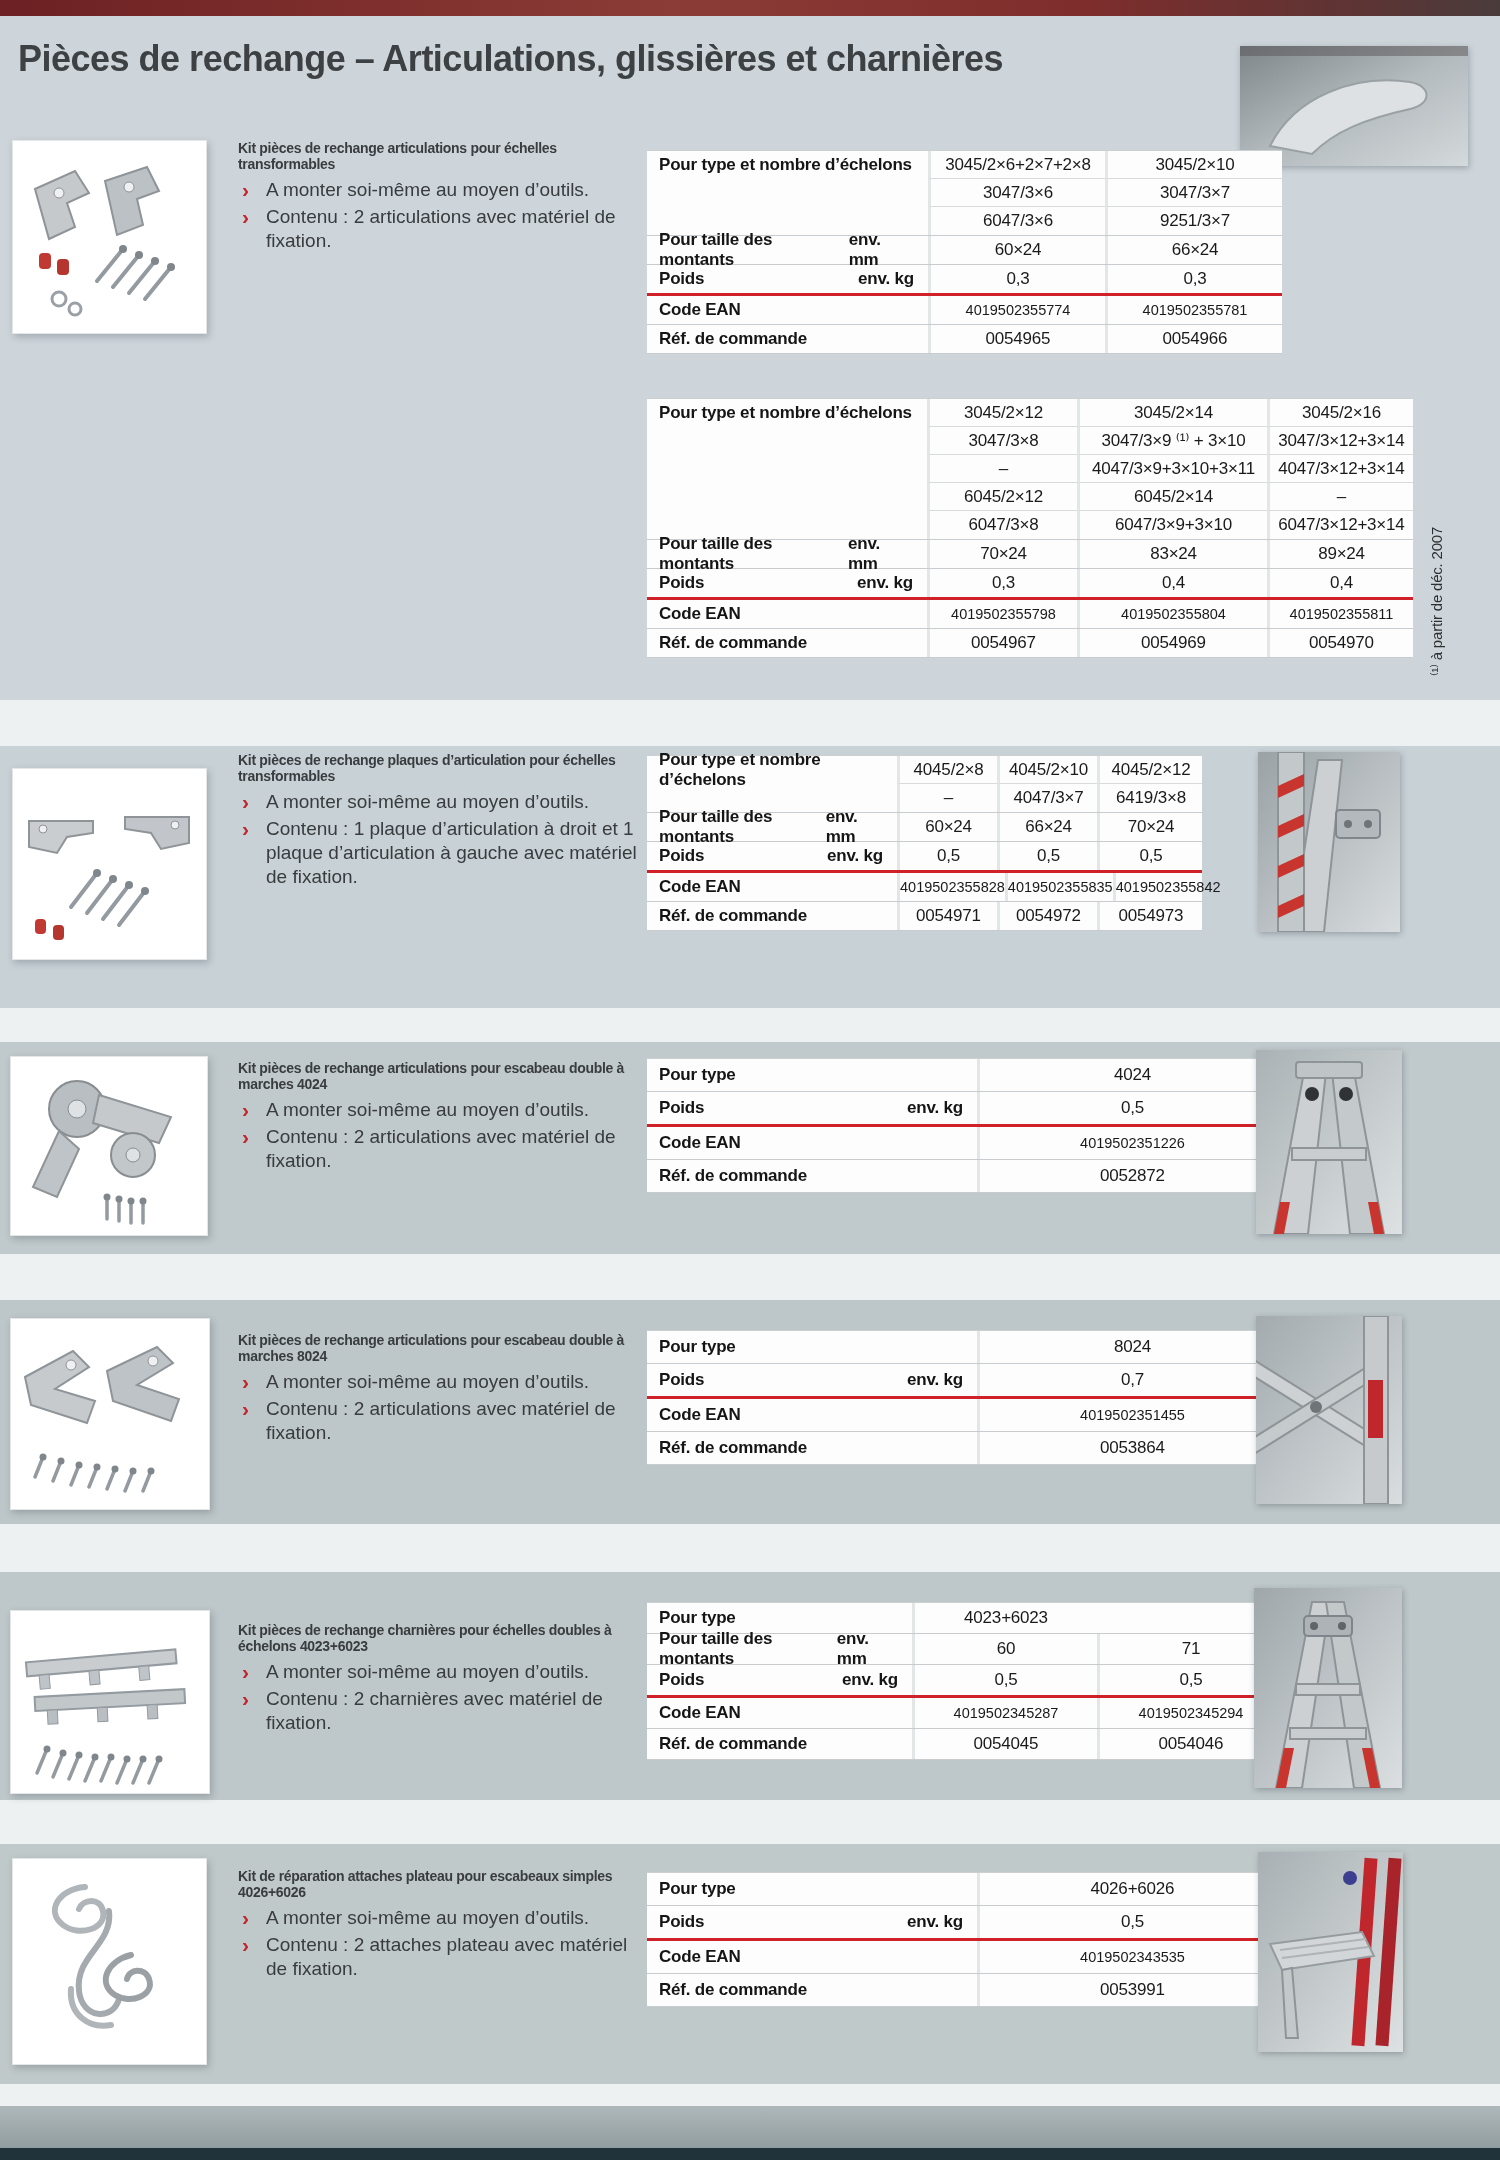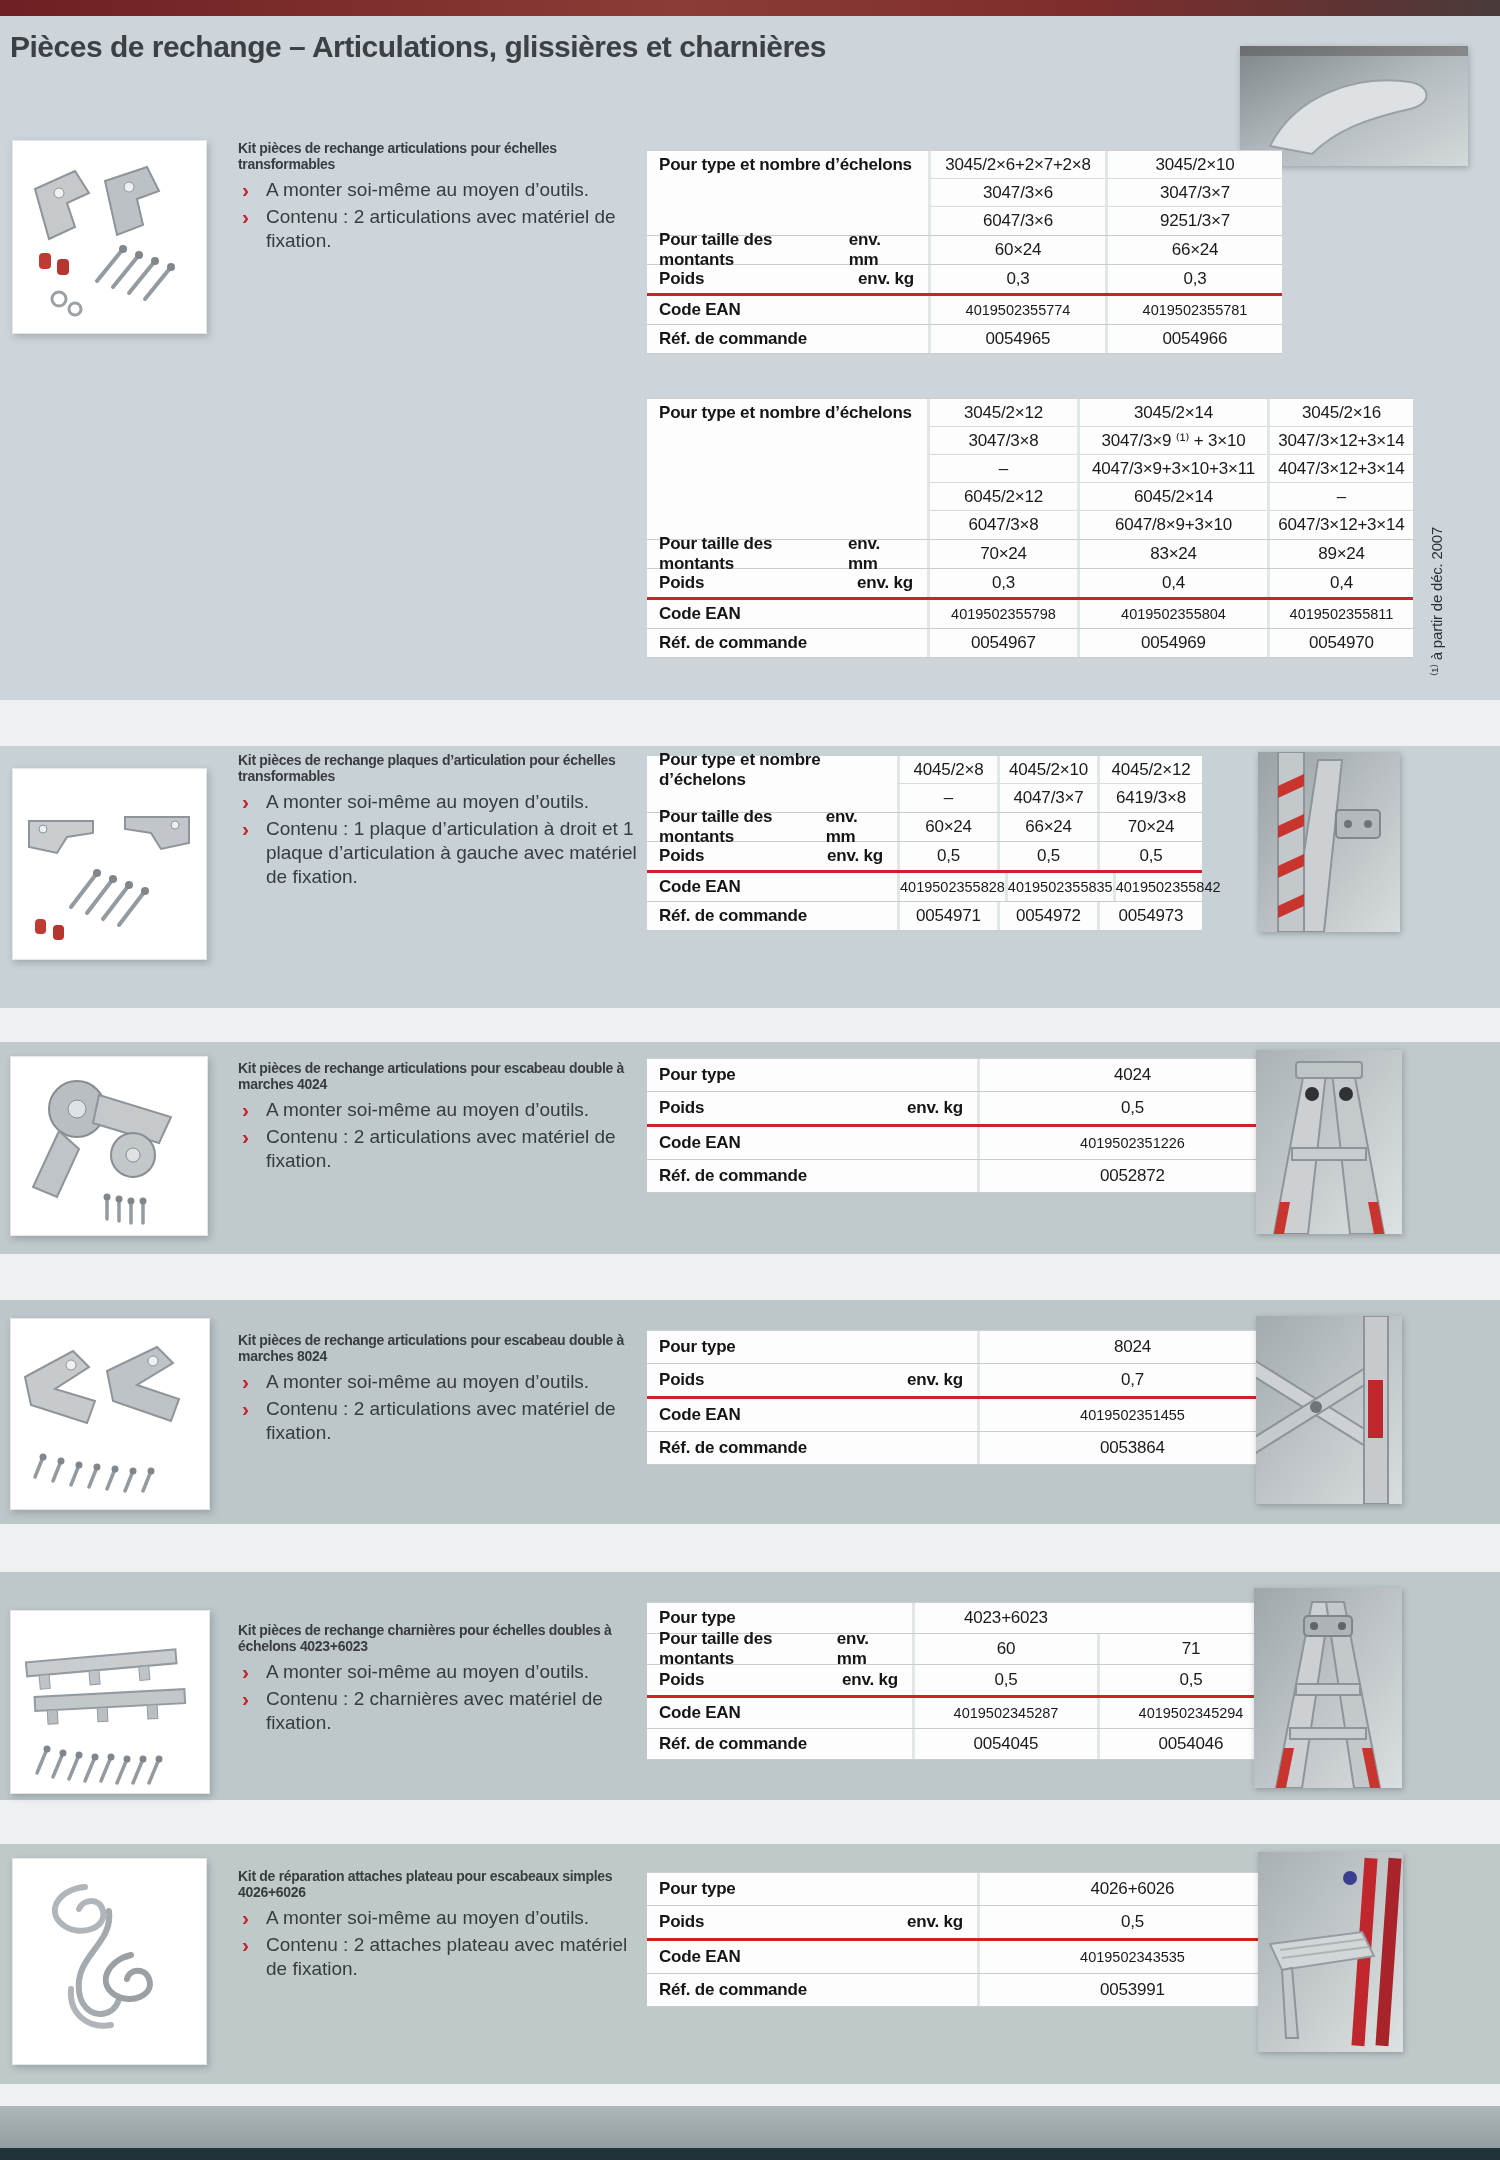--- a/index.html
+++ b/index.html
@@ -6,22 +6,22 @@
   .page{
     position:relative; width:1500px; height:2160px; overflow:hidden;
     background:#cdd5da;
     font-family:"Liberation Sans","DejaVu Sans",sans-serif;
     -webkit-font-smoothing:antialiased;
   }
   .band{position:absolute; left:0; width:1500px; z-index:0;}
   .gap{background:#eef1f1;}
   .topbar{position:absolute; left:0; top:0; width:1500px; height:16px; z-index:3;
     background:linear-gradient(90deg,#6d2023,#8c3c36 45%,#7e2d2c 72%,#5e3434 90%,#4a3b3b);}
-  .pagetitle{position:absolute; left:10px; top:30px; margin:0; z-index:2;
-    font-size:30px; font-weight:bold; color:#3d4144; letter-spacing:-0.5px;}
+  .pagetitle{position:absolute; left:10px; top:30px; margin:8px; z-index:2;
+    font-size:36px; font-weight:bold; color:#3d4144; letter-spacing:-0.5px;}
   .bottomband{background:linear-gradient(180deg,#aeb8ba,#929da0);}
   .bottombar{background:#20333a;}
 
   
   .photo{position:absolute; background:#fff; z-index:2;
     box-shadow:2px 3px 7px rgba(40,50,60,.25); border:1px solid #e4e7e8;}
   .photo svg{display:block;}
   .rphoto{position:absolute; z-index:2; box-shadow:1px 2px 6px rgba(40,50,60,.3);}
   .rphoto svg{display:block;}
 
@@ -221,21 +221,21 @@
       </div>
       <div class="trow gcont">
         <div class="tlbl"></div>
         <div class="tval">6045/2×12</div>
         <div class="tval">6045/2×14</div>
         <div class="tval">–</div>
       </div>
       <div class="trow gcont glast">
         <div class="tlbl"></div>
         <div class="tval">6047/3×8</div>
-        <div class="tval">6047/8×9+3×10</div>
+        <div class="tval">6047/3×9+3×10</div>
         <div class="tval">6047/3×12+3×14</div>
       </div>
       <div class="trow">
         <div class="tlbl">
           <span>Pour taille des montants</span>
           <span class="unit">env. mm</span>
         </div>
         <div class="tval">70×24</div>
         <div class="tval">83×24</div>
         <div class="tval">89×24</div>

